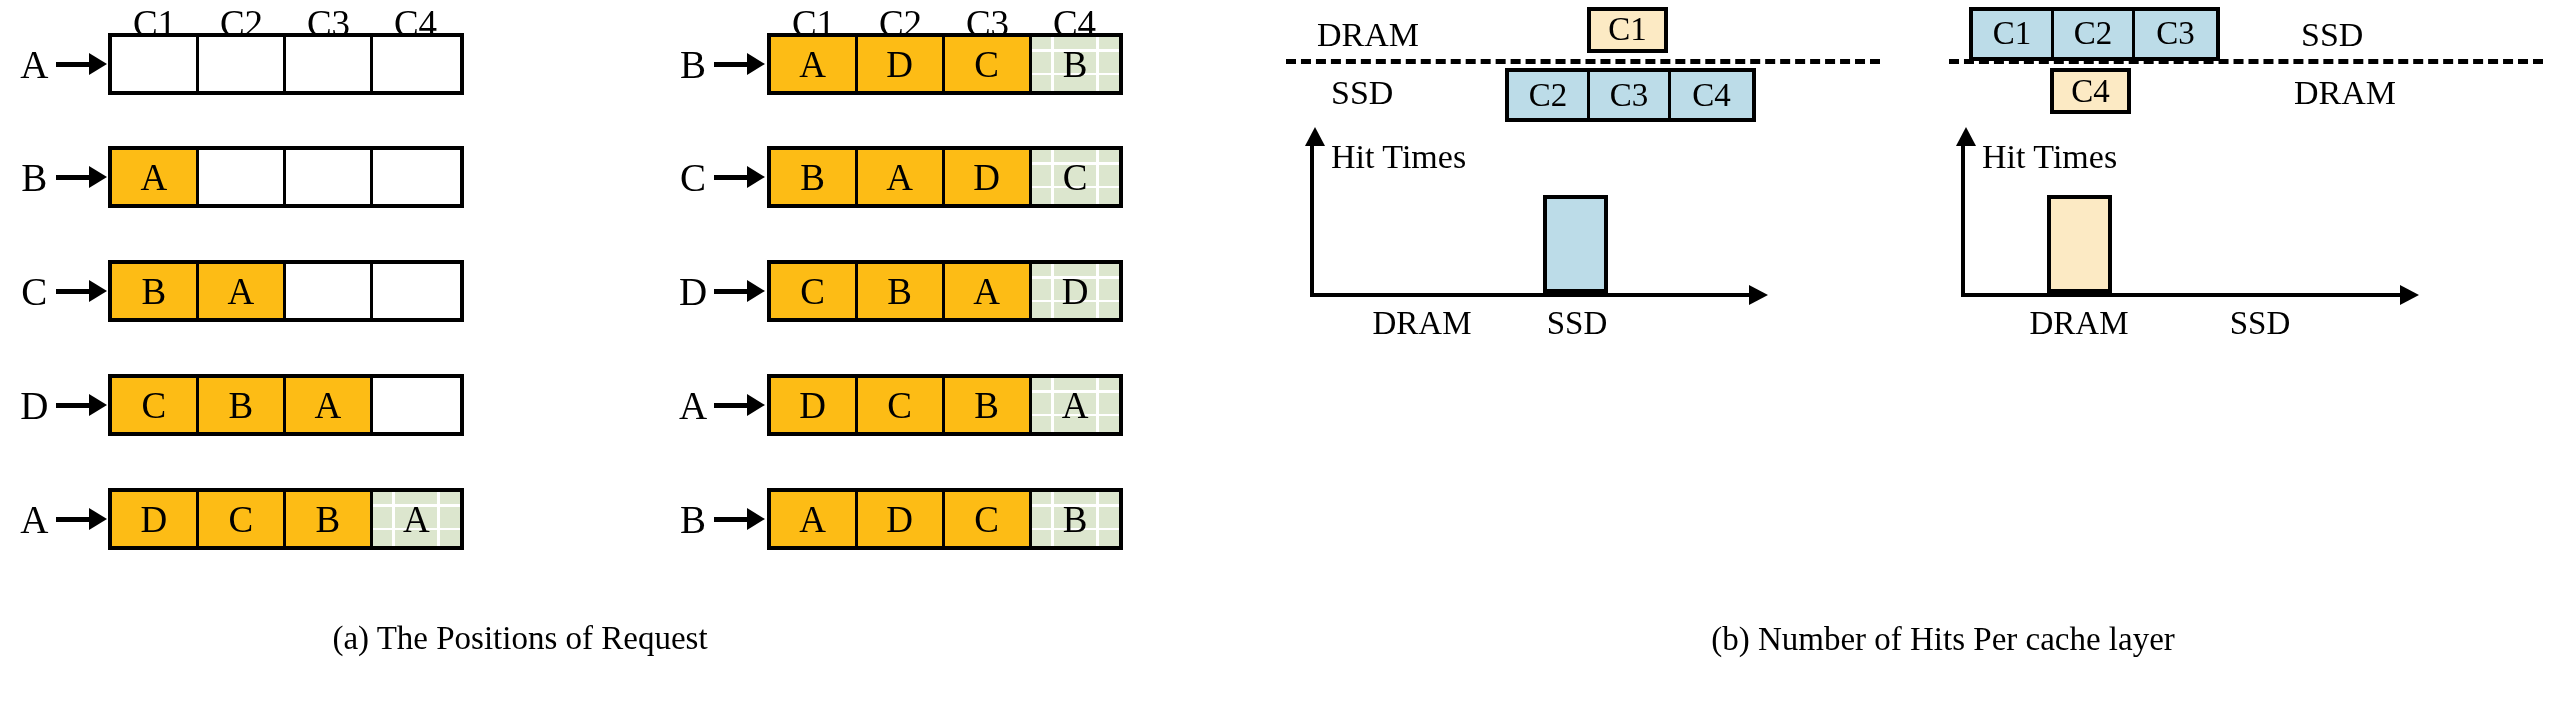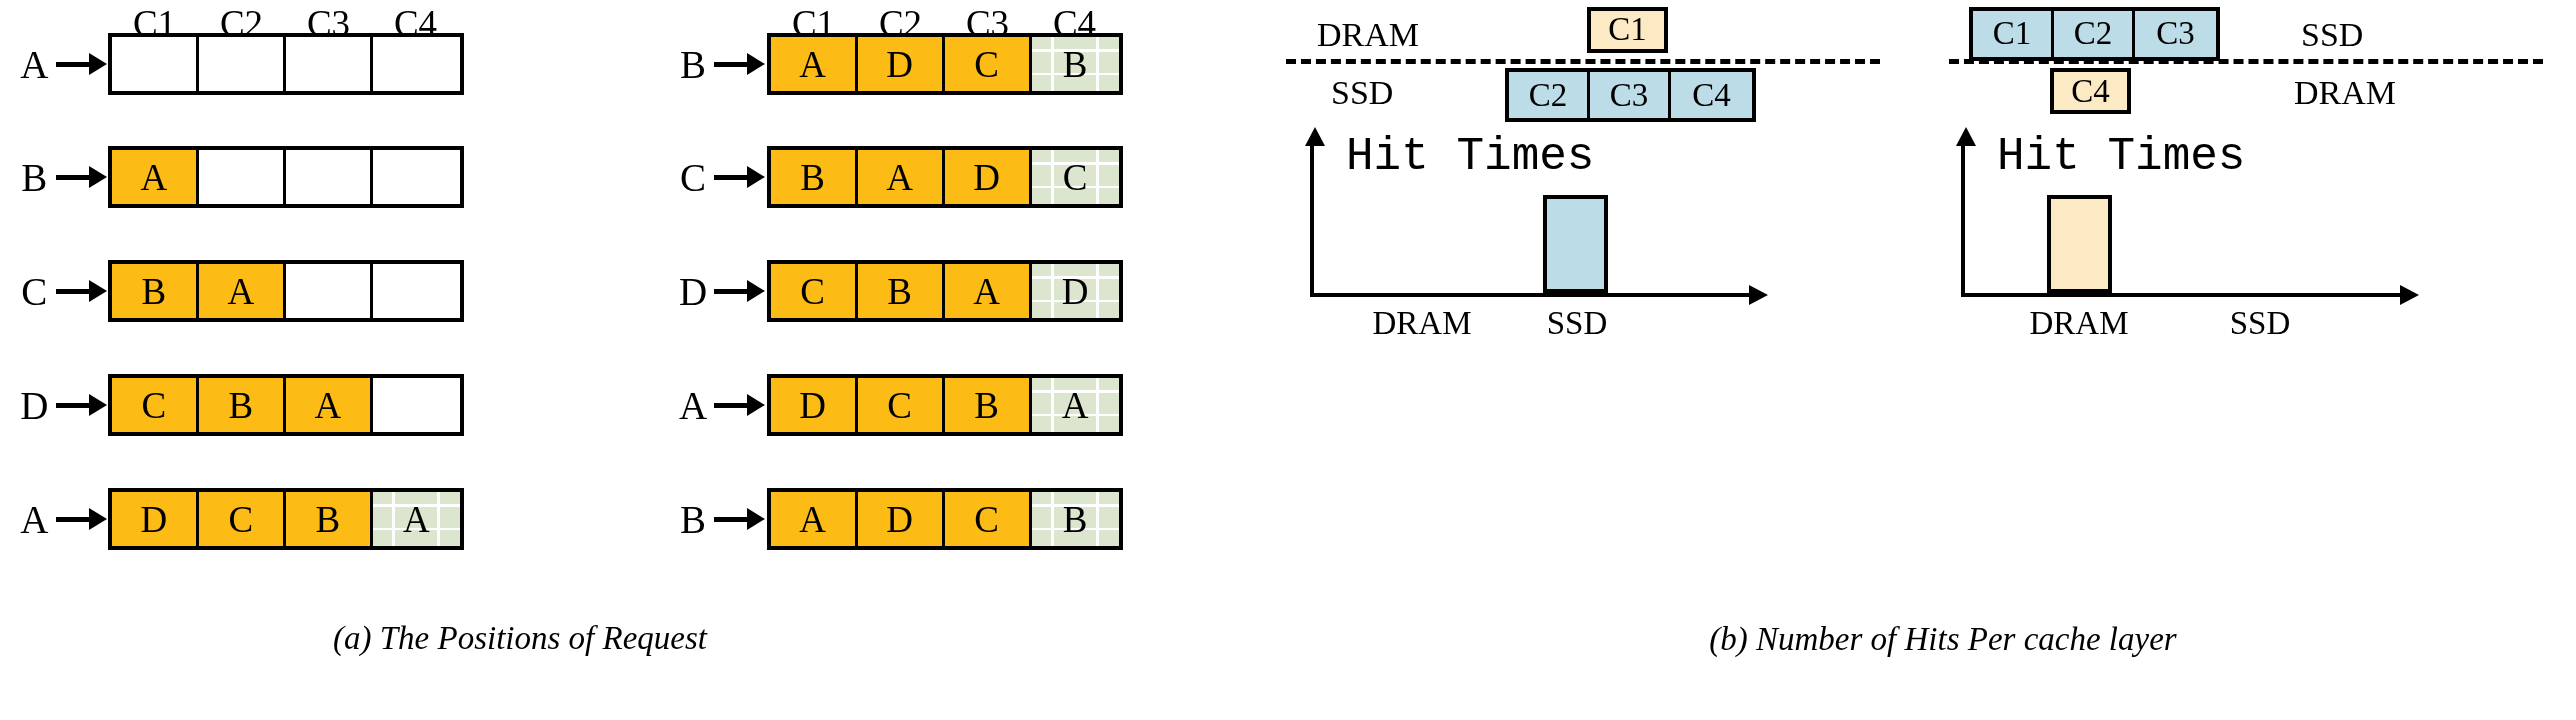--- a/index.html
+++ b/index.html
@@ -28,40 +28,40 @@
   .cell:last-child{border-right:none;}
   .cell.orange{background:#FDBC15;}
   .cell.green{background:#DCE6CE;position:relative;}
   .cell.green::before{content:"";position:absolute;inset:0;
      background:
        linear-gradient(to right, transparent 0, transparent 19.5px, #ffffff 19.5px, #ffffff 22px, transparent 22px, transparent 64px, #ffffff 64px, #ffffff 67px, transparent 67px),
        linear-gradient(to bottom, transparent 0, transparent 12.2px, #ffffff 12.2px, #ffffff 14.6px, transparent 14.6px, transparent 36px, #ffffff 36px, #ffffff 38px, transparent 38px);
      pointer-events:none;}
   .cell.green span{position:relative;z-index:2;}
 
-  .caption{position:absolute;font-size:33px;line-height:33px;text-align:center;font-family:"Liberation Serif",serif;font-style:italic;}
+  .caption{position:absolute;font-size:33px;line-height:33px;text-align:center;font-family:"Liberation Serif",serif;}
 
   
   .mem-label{position:absolute;font-size:34px;line-height:34px;font-family:"Liberation Serif",serif;}
   .dashed{position:absolute;height:0;border-top:5.7px dashed #000;}
   .chunkrow{position:absolute;display:flex;border:4.1px solid #000;box-sizing:border-box;}
   .chunk{width:81px;height:46px;box-sizing:border-box;border-right:3.3px solid #000;
          display:flex;align-items:center;justify-content:center;font-size:33px;line-height:33px;}
   .chunk:last-child{border-right:none;}
   .chunk.blue{background:#BCDCE8;}
   .singlebox{position:absolute;border:4.1px solid #000;box-sizing:border-box;
         display:flex;align-items:center;justify-content:center;font-size:33px;line-height:33px;}
 
   .axis-v{position:absolute;width:4.1px;background:#000;}
   .axis-v-head{position:absolute;width:0;height:0;border-left:10.6px solid transparent;
         border-right:10.6px solid transparent;border-bottom:19.5px solid #000;}
   .axis-h{position:absolute;height:4.1px;background:#000;}
   .axis-h-head{position:absolute;width:0;height:0;border-top:10.6px solid transparent;
         border-bottom:10.6px solid transparent;border-left:19.5px solid #000;}
-  .axis-title{position:absolute;font-size:46px;line-height:34px;font-family:Liberation Mono, monospace;margin-left:15px;}
+  .axis-title{position:absolute;font-size:34px;line-height:34px;font-family:Liberation Serif, serif;}
   .tick-label{position:absolute;font-size:33px;line-height:33px;font-family:"Liberation Serif",serif;text-align:center;}
   .bar{position:absolute;border:4.1px solid #000;box-sizing:border-box;}
 </style>
 </head>
 <body>
 
 <div class="fig">
 
   <div id="panel-a">
 

